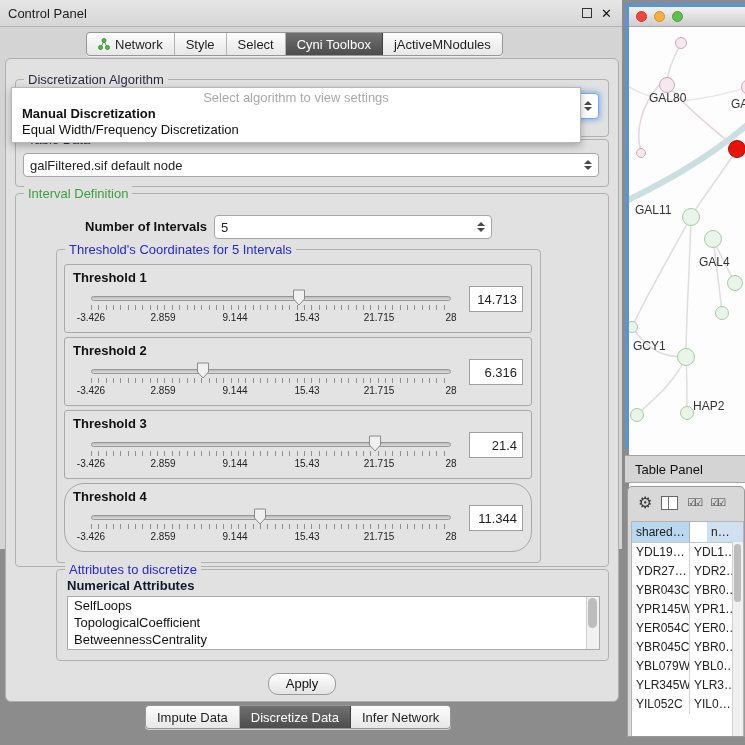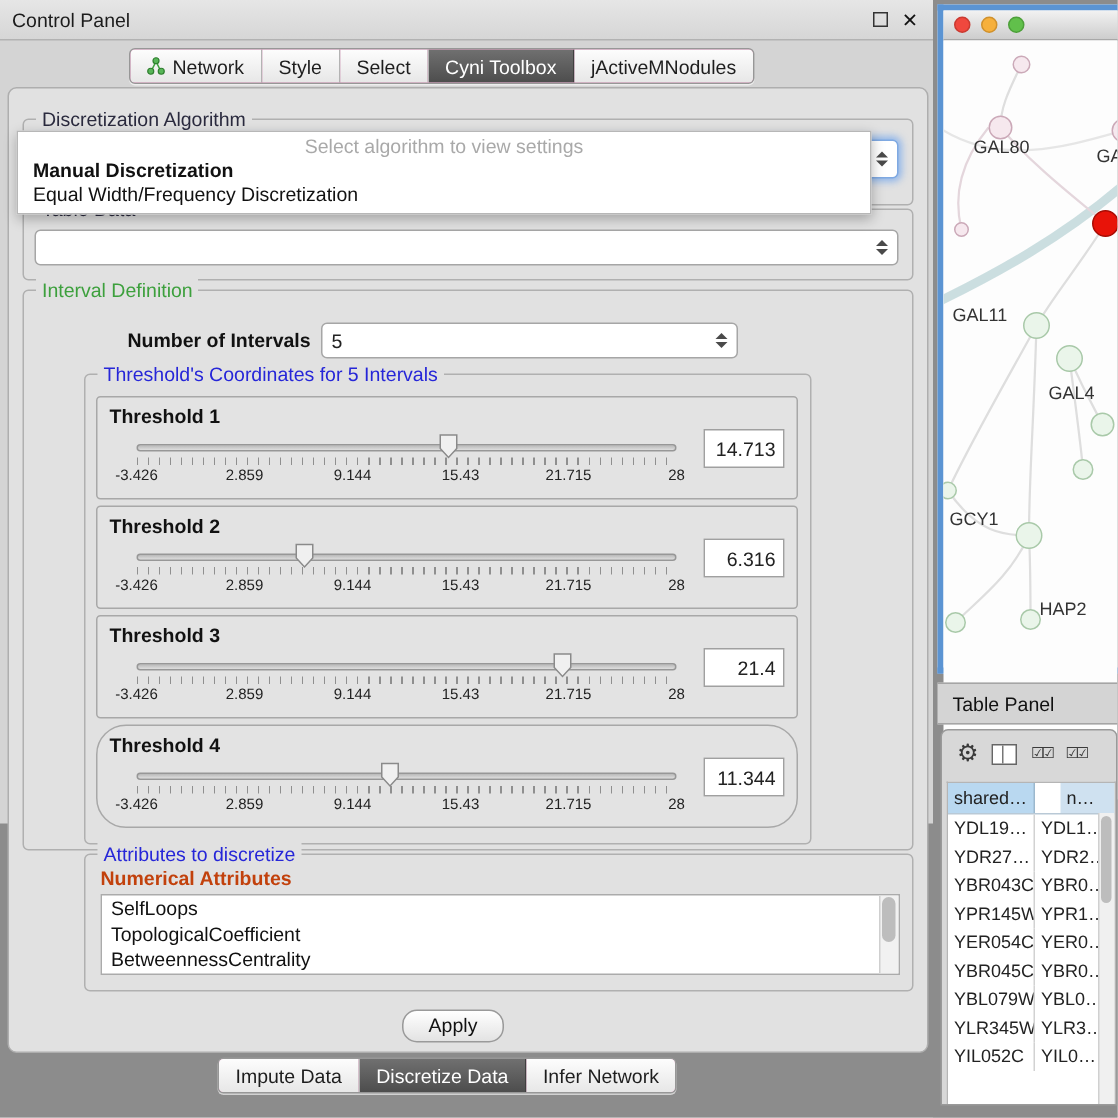--- a/index.html
+++ b/index.html
@@ -19,21 +19,21 @@
     background:linear-gradient(#e6e6e6,#d6d6d6);
     border-bottom:1px solid #b2b2b2;display:flex;align-items:center;
   }
   #cp-title{margin-left:8px;font-size:13px;color:#1c1c1c;}
   .win-btns{margin-left:auto;margin-right:10px;display:flex;gap:9px;align-items:center;}
   .float-box{width:8px;height:8px;border:1.5px solid #333;display:inline-block;}
   .close-x{font-size:13px;font-weight:bold;color:#111;line-height:1;}
   
   .seg{
     position:absolute;display:flex;height:22px;border:1px solid #979797;
-    border-radius:4px;overflow:hidden;background:#f9a8d4;
+    border-radius:4px;overflow:hidden;background:#8b5cf6;
     box-shadow:0 1px 0 rgba(255,255,255,.6);
   }
   .seg .tab{
     display:flex;align-items:center;gap:5px;padding:0 11px;font-size:13px;
     color:#1e1e1e;background:linear-gradient(#fdfdfd,#e7e7e7);
     border-right:1px solid #b3b3b3;cursor:default;white-space:nowrap;
   }
   .seg .tab:last-child{border-right:none;}
   .seg .tab.selected{
     background:linear-gradient(#707070,#4d4d4d);color:#fff;
@@ -93,21 +93,21 @@
     background:repeating-linear-gradient(90deg,#8f8f8f 0 1px,transparent 1px 7.35px);
   }
   .scale{position:absolute;left:0;top:24px;width:100%;height:12px;font-size:10px;color:#222;}
   .scale span{position:absolute;transform:translateX(-50%);white-space:nowrap;}
   .val-box{
     position:absolute;right:8px;top:21px;width:54px;height:26px;line-height:26px;
     background:#fff;border:1px solid #a0a0a0;text-align:right;padding-right:5px;
     font-size:13px;box-sizing:border-box;
   }
   
-  #attr-subtitle{position:absolute;left:10px;top:8px;font-weight:bold;font-size:13px;color:#c2410c;}
+  #attr-subtitle{position:absolute;left:10px;top:8px;font-weight:bold;font-size:13px;color:#0f172a;}
   #attr-list{
     position:absolute;left:10px;top:26px;width:531px;height:52px;background:#fff;
     border:1px solid #ababab;overflow:hidden;
   }
   #attr-list .item{height:17px;line-height:17px;padding-left:6px;font-size:13px;color:#111;white-space:nowrap;}
   #attr-scroll{
     position:absolute;right:0;top:0;width:12px;height:100%;
     background:#f1f1f1;border-left:1px solid #cfcfcf;
   }
   #attr-scroll .sthumb{position:absolute;left:1px;top:1px;width:9px;height:30px;background:#bdbdbd;border-radius:5px;}
@@ -221,20 +221,21 @@
     <div id="algo-popup">
       <div class="hint">Select algorithm to view settings</div>
       <div class="opt bold">Manual Discretization</div>
       <div class="opt">Equal Width/Frequency Discretization</div>
     </div>
 
     <div class="group" style="left:9px;top:80px;width:592px;height:46px;">
       <span class="group-title">Table Data</span>
     </div>
     <div class="combo" style="left:17px;top:94px;width:576px;">
+      <span>galFiltered.sif default node</span>
       <span class="updown">
           <i class="u"></i>
           <i class="d"></i>
         </span>
     </div>
 
     <div class="group" style="left:9px;top:134px;width:592px;height:372px;">
       <span class="group-title green">Interval Definition</span>
     </div>
     <div style="position:absolute;left:79px;top:160px;font-weight:bold;color:#111;">Number of Intervals</div>

